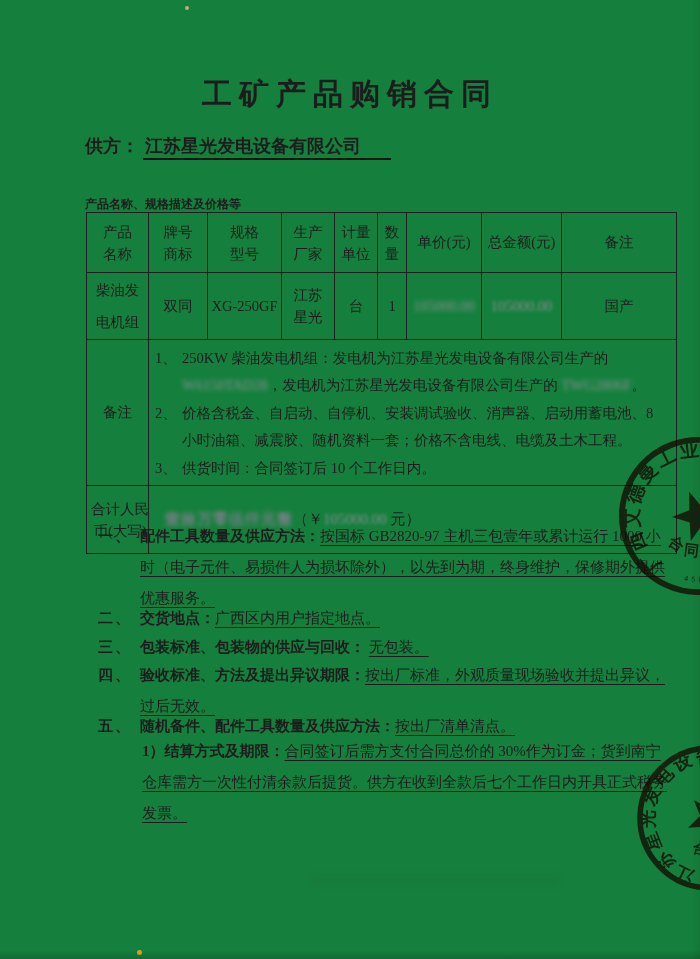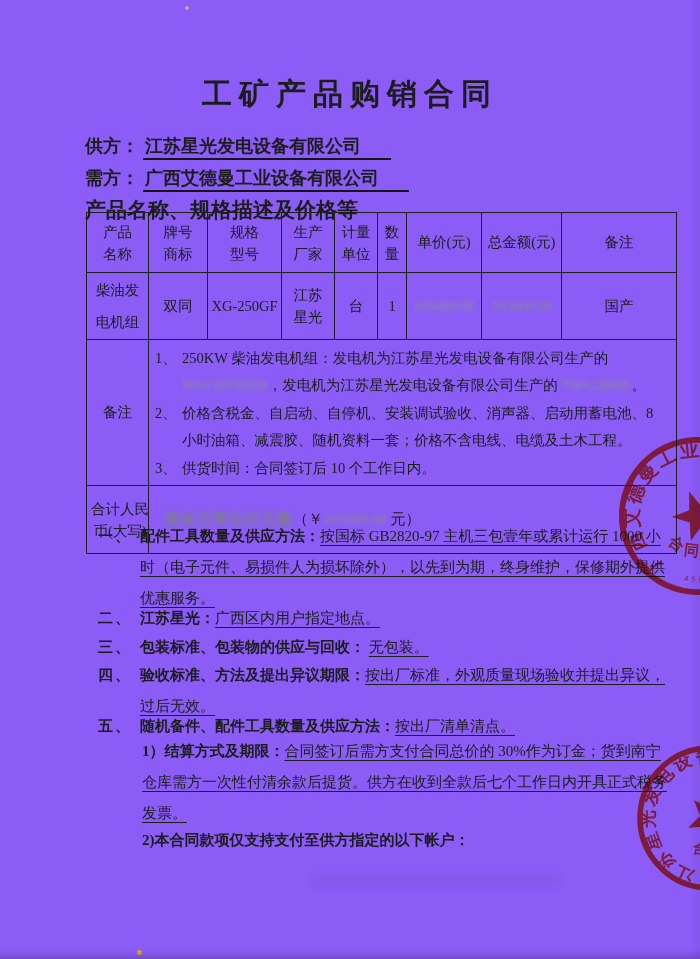--- a/index.html
+++ b/index.html
@@ -1,34 +1,34 @@
 <!DOCTYPE html>
 <html><head>
 <meta charset="utf-8">
 <style>
   html,body{margin:0;padding:0;background:#e9e9e9;}
   .page{
     position:relative; width:700px; height:959px; margin:0 auto;
-    background:#8b5cf6; overflow:hidden;
+    background:#15803d; overflow:hidden;
     font-family:"Liberation Serif", serif; color:#1c1c1c;
   }
   .edge-right{position:absolute;top:0;right:0;width:10px;height:100%;
     background:linear-gradient(to right, rgba(0,0,0,0), rgba(0,0,0,0.07));}
   .edge-bottom{position:absolute;left:0;bottom:0;width:100%;height:9px;
     background:linear-gradient(to bottom, rgba(0,0,0,0), rgba(0,0,0,0.16));}
   .speck{position:absolute;border-radius:50%;}
 
   .title{position:absolute;top:74px;left:0;width:100%;text-align:center;
     font-size:30px;font-weight:bold;letter-spacing:7px;}
 
   .party{position:absolute;left:85px;font-size:18px;font-weight:bold;white-space:nowrap;}
   .party.supplier{top:134px;} .party.buyer{top:166px;}
   .party .name{border-bottom:2px solid #151515;padding:0 30px 2px 2px;margin-left:4px;}
 
-  .tbl-heading{position:absolute;top:196px;left:85px;font-size:21px;font-weight:bold;}
+  .tbl-heading{position:absolute;top:196px;left:85px;font-size:12px;font-weight:bold;}
 
   table.ptable{position:absolute;top:212px;left:62px;width:590px;
     border-collapse:collapse;table-layout:fixed;font-size:14.5px;margin-left:24px;}
   table.ptable th, table.ptable td{
     border:1.6px solid #1f1f1f;text-align:center;vertical-align:middle;
     font-weight:normal;padding:1px 2px;overflow:hidden;}
   tr.hrow{height:60px;} tr.drow{height:58px;}
   tr.rrow{height:130px;} tr.trow{height:68px;}
   .w16{display:inline-block;width:16px;line-height:22px;}
   .w32{display:inline-block;width:32px;line-height:22px;}
@@ -66,23 +66,20 @@
 </style>
 </head>
 <body>
 
 <div class="page">
 
   <div class="title">工矿产品购销合同</div>
 
   <div class="party supplier">
     <span>供方：</span><span class="name">江苏星光发电设备有限公司</span>
-  </div>
-  <div class="party buyer">
-    <span>需方：</span><span class="name">广西艾德曼工业设备有限公司</span>
   </div>
 
   <div class="tbl-heading">产品名称、规格描述及价格等</div>
 
   <table class="ptable">
     <colgroup>
       <col style="width:62px">
         <col style="width:59px">
         <col style="width:74px">
       <col style="width:53px">
@@ -137,40 +134,37 @@
     </tr>
   </tbody>
     </table>
 
   <div class="clause c1">
     <span class="cnum">一、</span>
     <span class="clabel">配件工具数量及供应方法：</span><span class="ul">按国标 GB2820-97 主机三包壹年或累计运行 1000 小时（电子元件、易损件人为损坏除外），以先到为期，终身维护，保修期外提供优惠服务。</span>
   </div>
   <div class="clause c2">
     <span class="cnum">二、</span>
-    <span class="clabel">江苏星光：</span><span class="ul">广西区内用户指定地点。</span>
+    <span class="clabel">交货地点：</span><span class="ul">广西区内用户指定地点。</span>
   </div>
   <div class="clause c3">
     <span class="cnum">三、</span>
     <span class="clabel">包装标准、包装物的供应与回收：</span>&nbsp;<span class="ul">无包装。</span>
   </div>
   <div class="clause c4">
     <span class="cnum">四、</span>
     <span class="clabel">验收标准、方法及提出异议期限：</span><span class="ul">按出厂标准，外观质量现场验收并提出异议，过后无效。</span>
   </div>
   <div class="clause c5">
     <span class="cnum">五、</span>
     <span class="clabel">随机备件、配件工具数量及供应方法：</span><span class="ul">按出厂清单清点。</span>
   </div>
 
   <div class="subclause s1">
     <span class="snum">1）</span><span class="clabel">结算方式及期限：</span><span class="ul">合同签订后需方支付合同总价的 30%作为订金；货到南宁仓库需方一次性付清余款后提货。供方在收到全款后七个工作日内开具正式税务发票。</span>
-  </div>
-  <div class="subclause s2">
-    <span class="snum">2)</span><span class="clabel">本合同款项仅支持支付至供方指定的以下帐户：</span>
   </div>
 
   <div class="bleed"></div>
 
   <svg class="stamp stamp-buyer" width="172" height="172" viewBox="0 0 172 172">
     <circle cx="86" cy="86" r="76" fill="none" stroke="#e23b2e" stroke-width="6"></circle>
     <polygon fill="#e23b2e" points="86,60 92.2,77.5 110.7,78 96,89.2 101.3,107 86,96.5 70.7,107 76,89.2 61.3,78 79.8,77.5"></polygon>
     <path id="b-arc" fill="none" d="M 36.8,120.3 A 60 60 0 1 1 135.2,120.3"></path>
     <text font-size="19" letter-spacing="3" fill="#e23b2e" font-weight="bold">
       <textPath href="#b-arc" startOffset="2">广西艾德曼工业设备有限公司</textPath>

